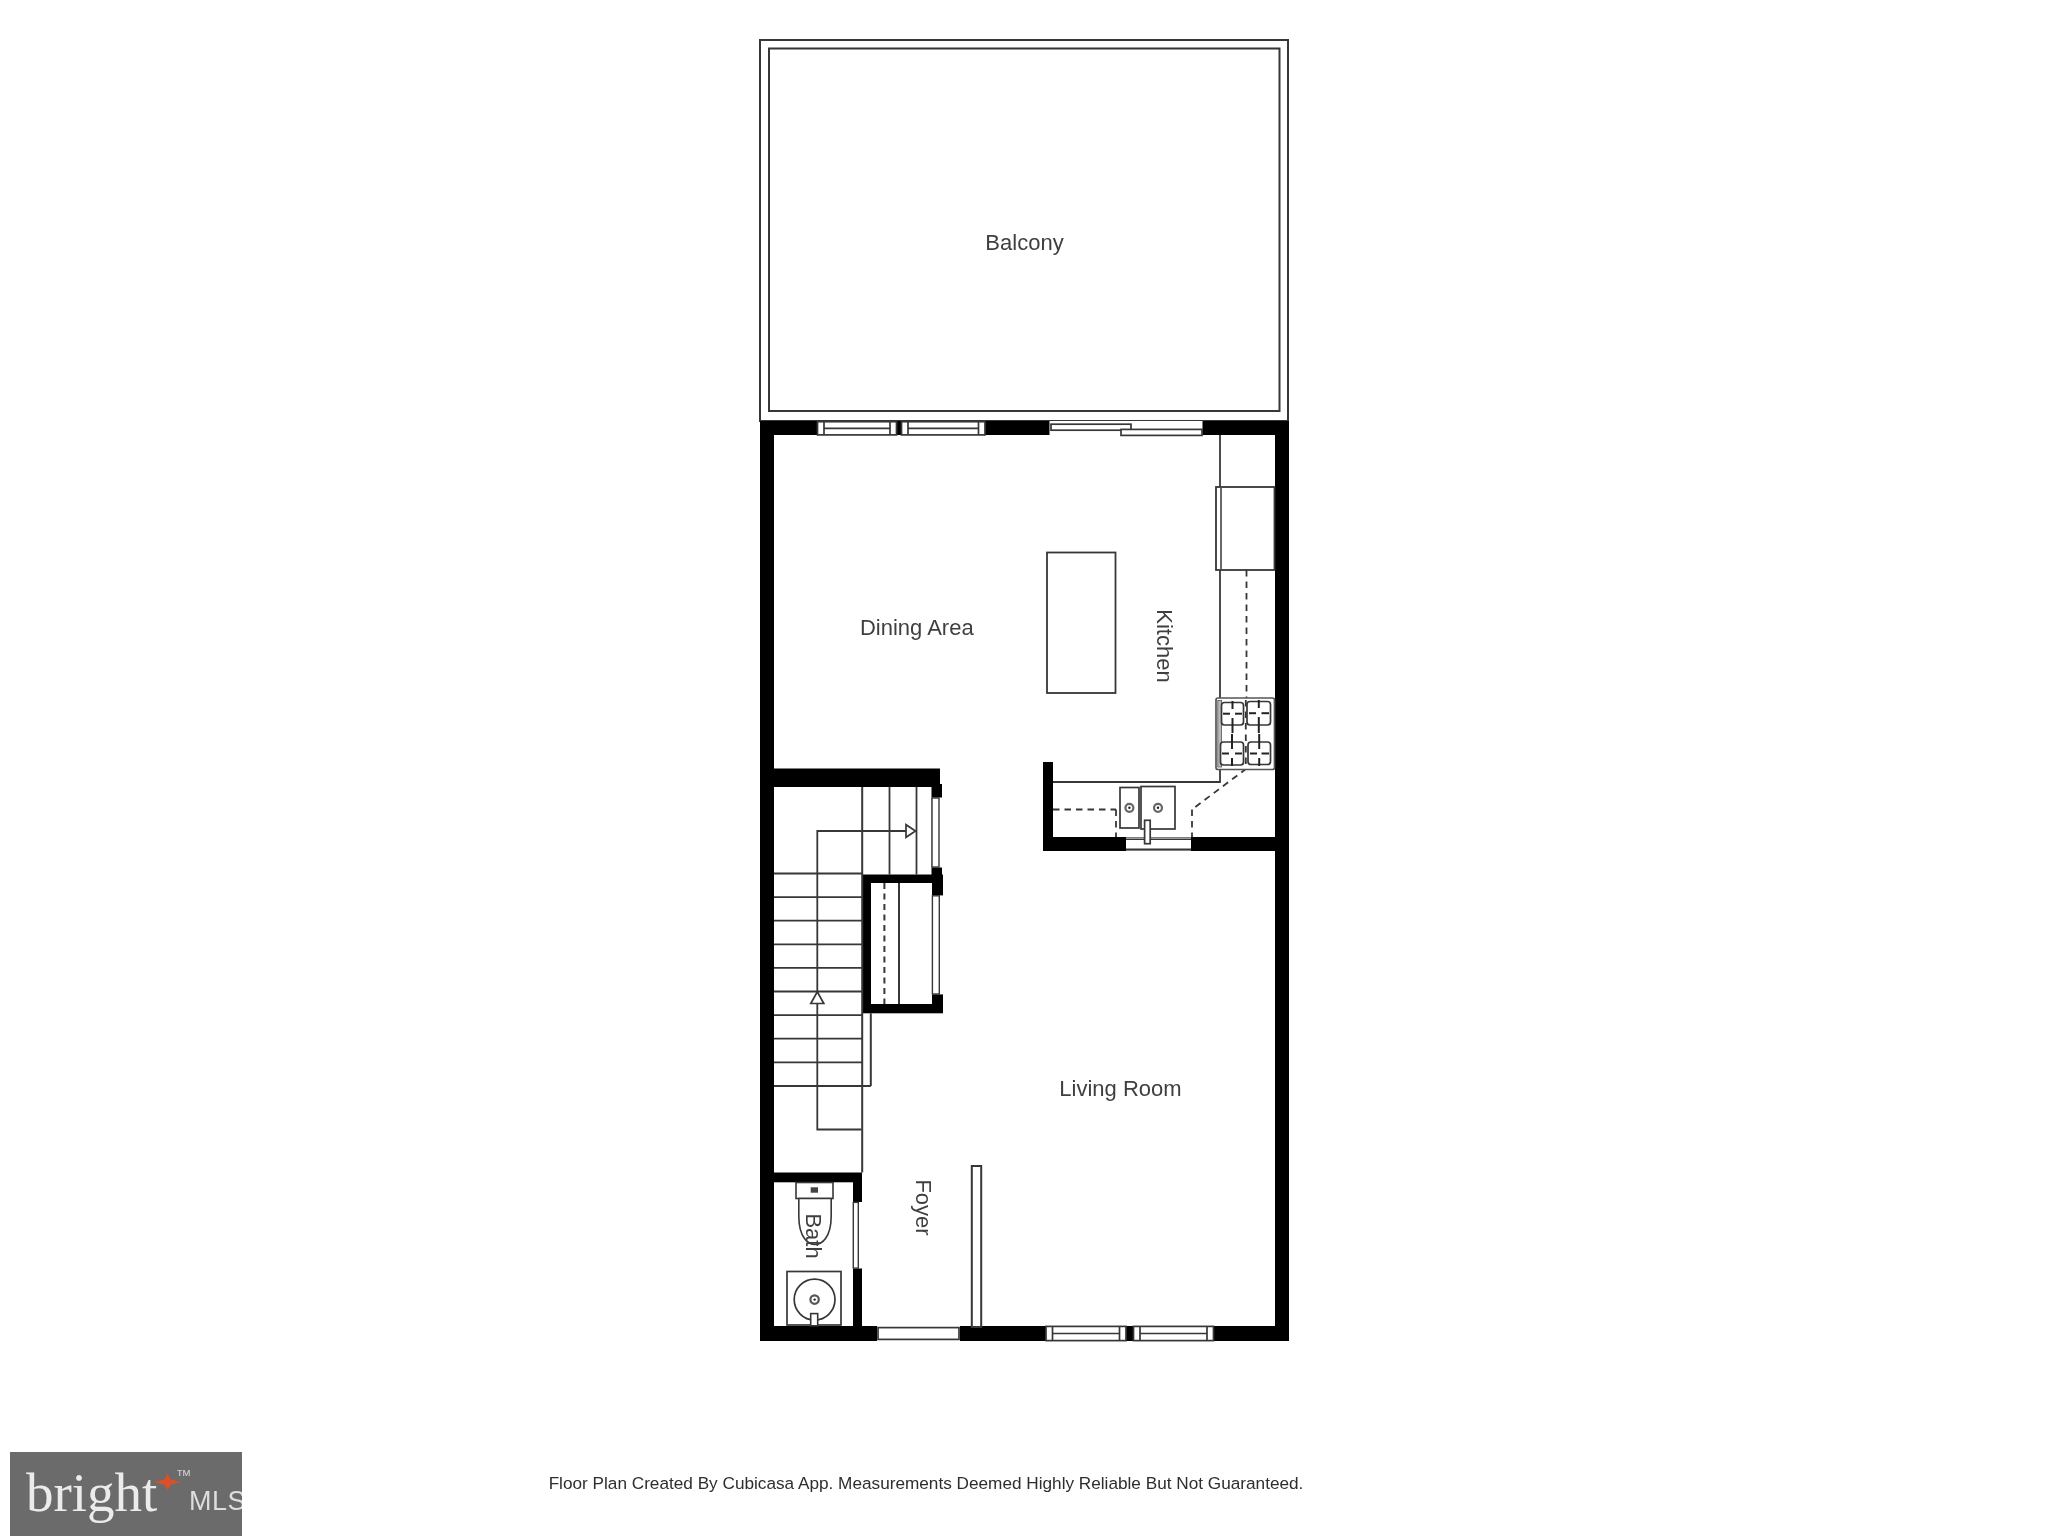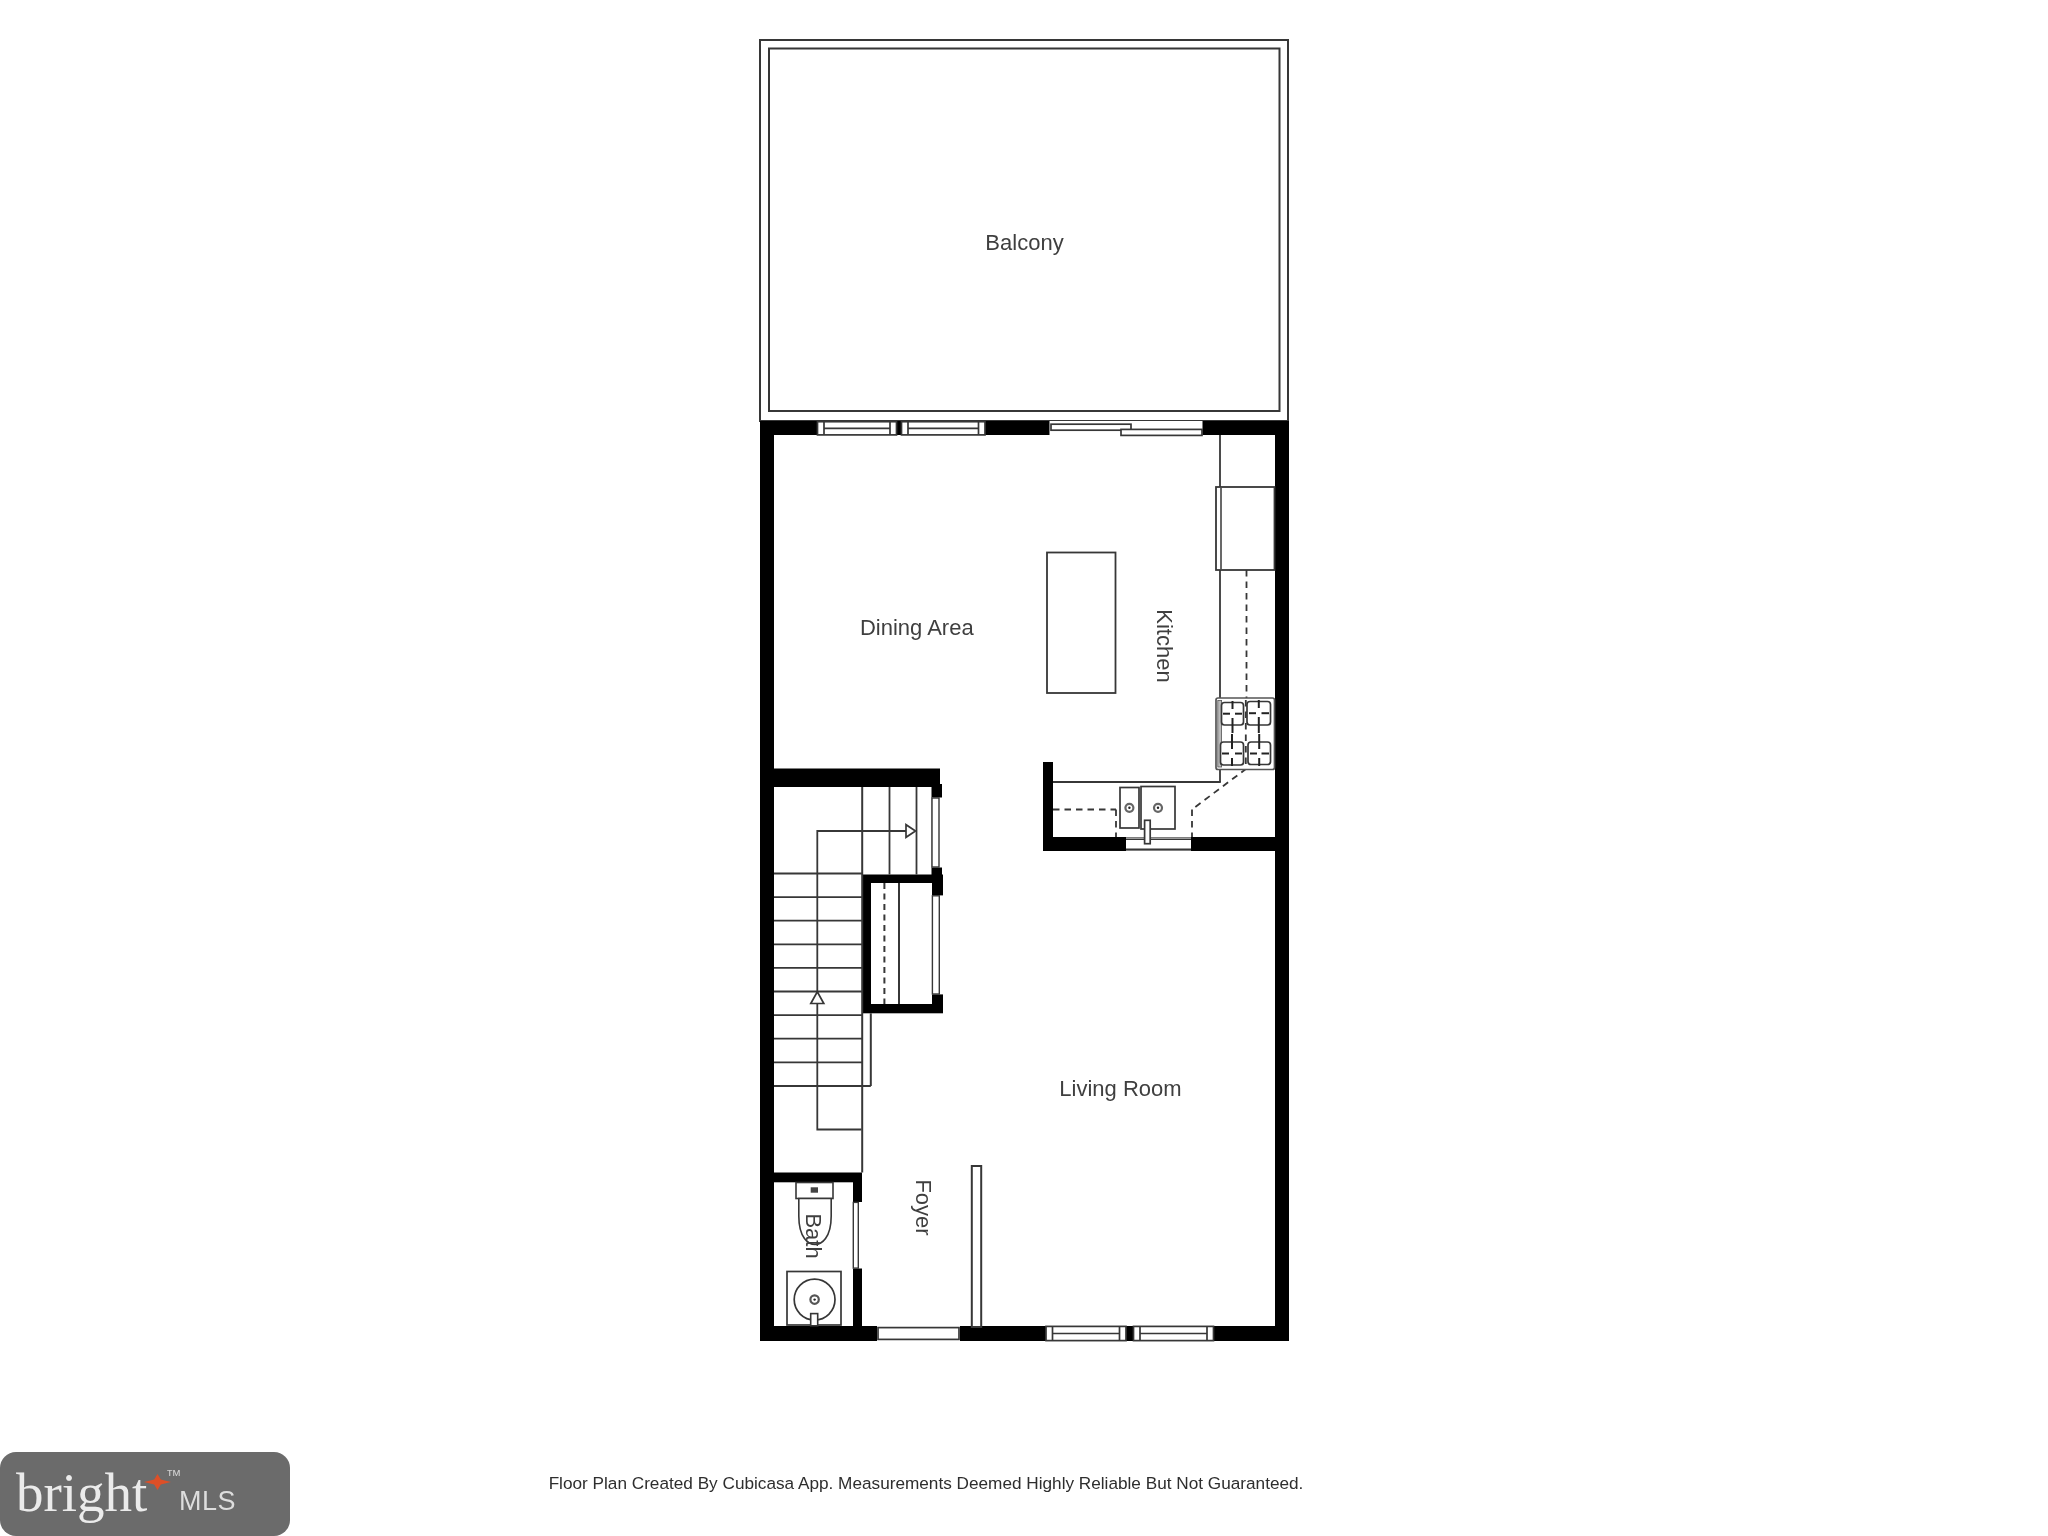--- a/index.html
+++ b/index.html
@@ -224,21 +224,21 @@
     <text x="1120.5" y="1095.8" font-size="22" text-anchor="middle">Living Room</text>
 
     <text transform="translate(916,1207.5) rotate(90)" font-size="22" text-anchor="middle">Foyer</text>
 
     <text transform="translate(805.8,1236) rotate(90)" font-size="22" text-anchor="middle">Bath</text>
   </g>
 </svg>
 
 <div class="abs" style="left:0;top:1473px;width:1852px;text-align:center;font-size:17.2px;color:#2e2e2e;">Floor Plan Created By Cubicasa App. Measurements Deemed Highly Reliable But Not Guaranteed.</div>
 
-<div class="abs" style="left:0;top:1452px;width:290px;height:84px;background:#6b6b6b;overflow:hidden;border-radius:16px;">
+<div class="abs" style="left:10px;top:1452px;width:232px;height:84px;background:#6b6b6b;overflow:hidden;">
 
   <div class="abs" style="left:16px;top:13px;font-family:'Liberation Serif',serif;font-size:55px;line-height:1;color:#ebebeb;">bright</div>
 
   <svg class="abs" style="left:144px;top:22px" width="27" height="16" viewBox="0 0 27 16">
     <polygon points="0,8 10.2,5.4 13.5,0 16.8,5.4 27,8 16.8,10.6 13.5,16 10.2,10.6" fill="#dd4f27"></polygon>
   </svg>
 
   <div class="abs" style="left:165.5px;top:15px;font-size:16px;color:#d0d0d0;">™</div>
 
   <div class="abs" style="left:179px;top:36px;font-size:27px;line-height:1;color:#dddddd;letter-spacing:0.5px;">MLS</div>

